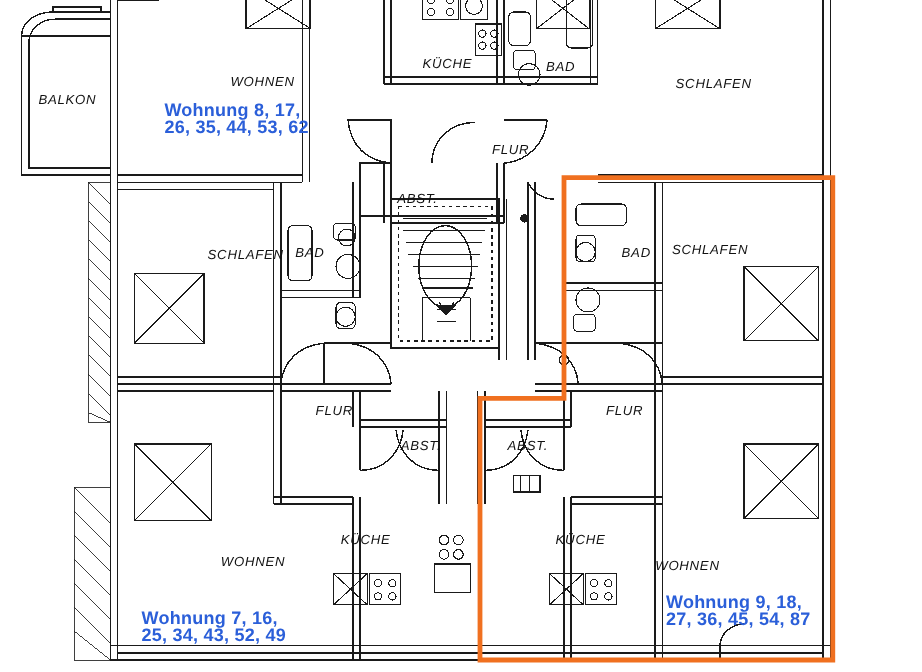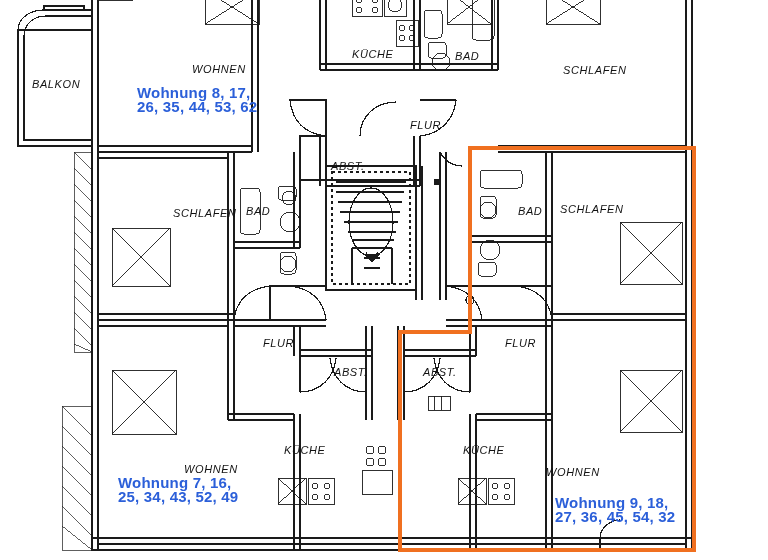--- a/index.html
+++ b/index.html
@@ -363,23 +363,23 @@
   <div class="lbl room" style="left:284px; top:444px;">KÜCHE</div>
   <div class="lbl room" style="left:463px; top:444px;">KÜCHE</div>
   <div class="lbl room" style="left:184px; top:463px;">WOHNEN</div>
   <div class="lbl room" style="left:546px; top:466px;">WOHNEN</div>
 
   <div style="position:absolute;left:137px;top:86px;">
     <div class="lbl apt" style="position:static;">Wohnung 8, 17,</div>
     <div class="lbl apt" style="position:static;">26, 35, 44, 53, 62</div>
   </div>
 
-  <div style="position:absolute;left:118px;top:476px;">
+  <div style="position:absolute;left:118px;top:509px;">
     <div class="lbl apt" style="position:static;">Wohnung 7, 16,</div>
     <div class="lbl apt" style="position:static;">25, 34, 43, 52, 49</div>
   </div>
 
   <div style="position:absolute;left:555px;top:496px;">
     <div class="lbl apt" style="position:static;">Wohnung 9, 18,</div>
-    <div class="lbl apt" style="position:static;">27, 36, 45, 54, 32</div>
+    <div class="lbl apt" style="position:static;">27, 36, 45, 54, 87</div>
   </div>
 
 </div>
 
 </body></html>

